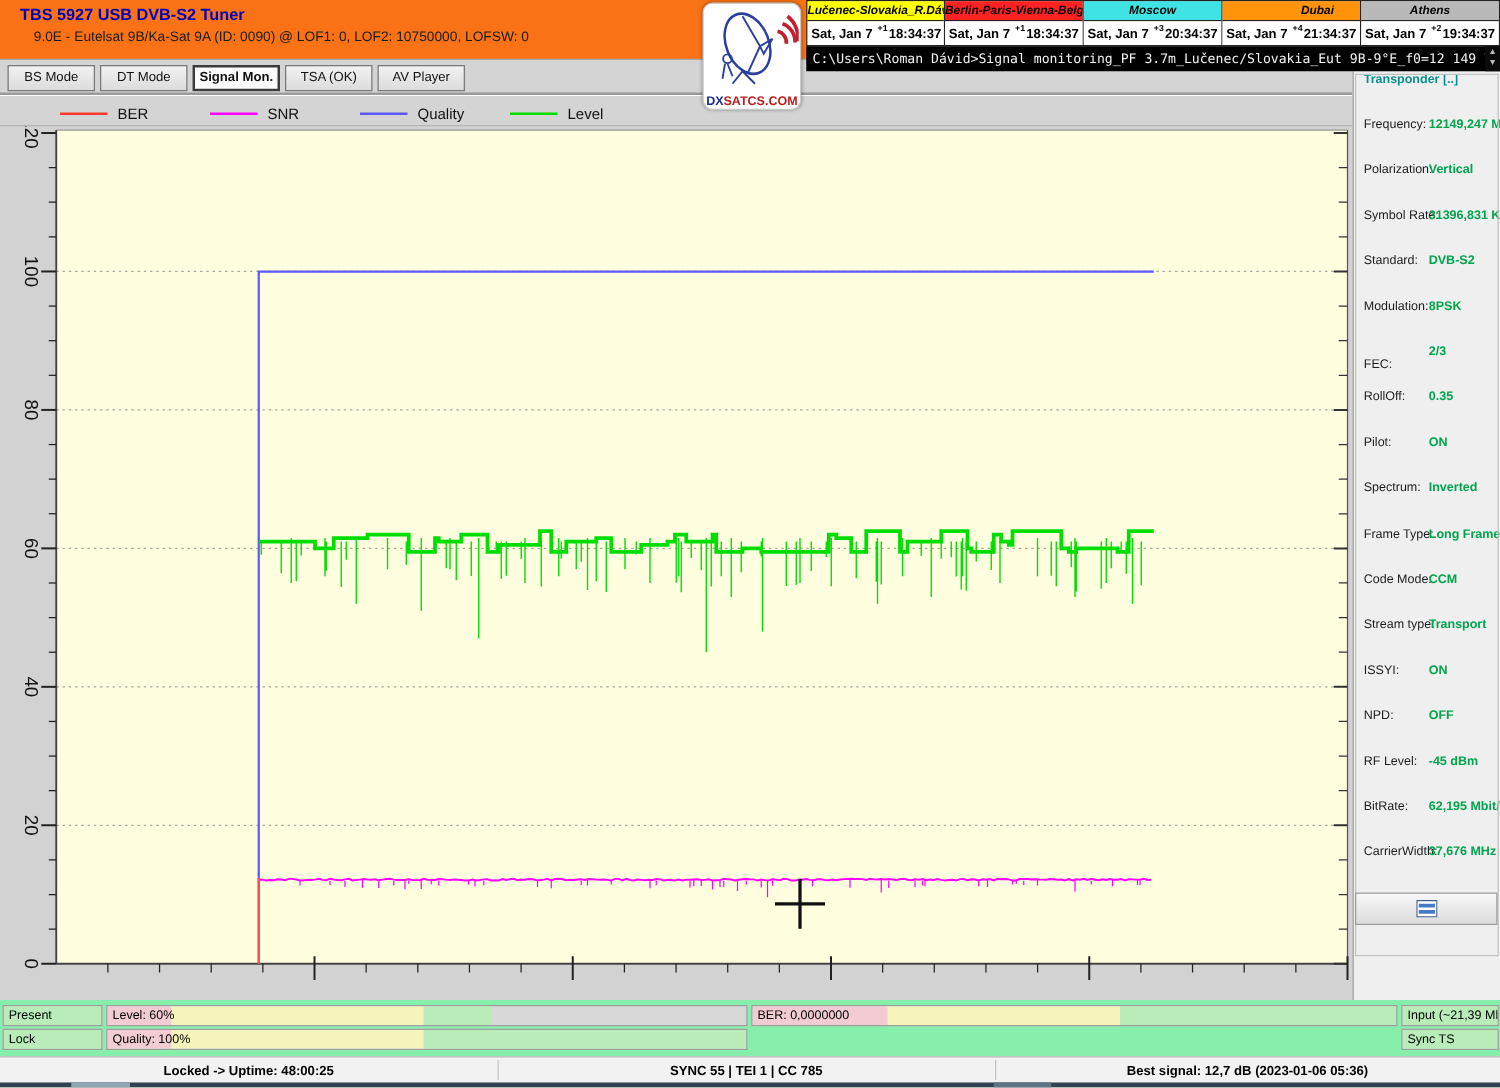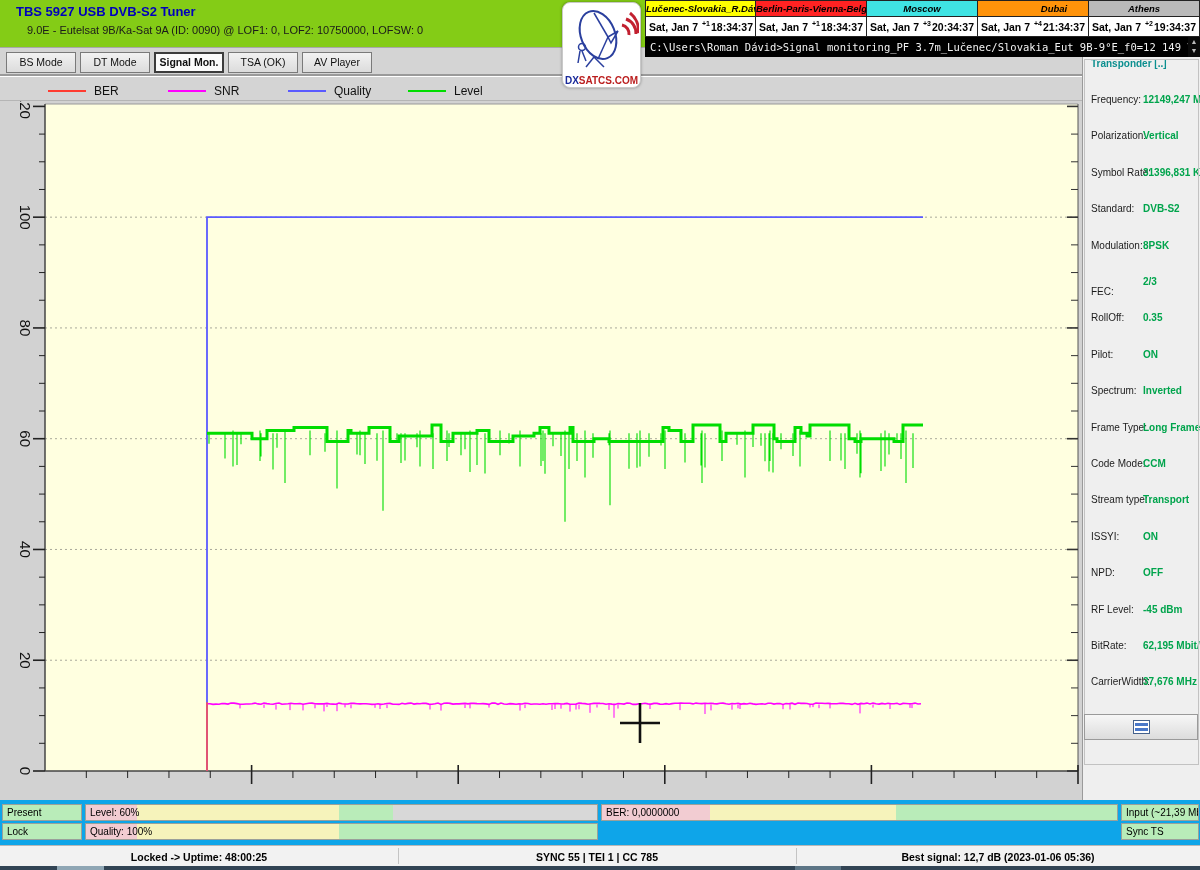--- a/index.html
+++ b/index.html
@@ -1,21 +1,21 @@
 <!DOCTYPE html>
 <html><head>
 <meta charset="utf-8">
 <style>
   html,body{margin:0;padding:0;}
   body{width:1200px;height:870px;position:relative;overflow:hidden;
        background:#d4d4d4;font-family:"Liberation Sans",sans-serif;color:#111;}
   .abs{position:absolute;}
 
   
-  #header-panel{left:0;top:0;width:648px;height:47px;background:#84cc16;border-bottom:1px solid #a8a8a8;}
+  #header-panel{left:0;top:0;width:648px;height:47px;background:#f97316;border-bottom:1px solid #a8a8a8;}
   #window-title{left:16px;top:4px;font-size:13px;font-weight:bold;color:#0000bb;}
   #window-subtitle{left:27px;top:24px;font-size:11px;color:#1a1a1a;}
 
   
   #logo{left:562px;top:2px;width:77px;height:84px;background:#ffffff;border-radius:8px;
         border:1px solid #c9c9c9;box-shadow:0 0 3px rgba(0,0,0,.35);z-index:70;text-align:center;}
   #logo .brand{font-size:10px;font-weight:bold;letter-spacing:0;}
   #logo .dx{color:#1a2a9a;} #logo .rest{color:#bb1f1f;}
 
   
@@ -55,21 +55,21 @@
   #sidebar-frame{left:1084px;top:59px;width:113px;height:704px;border:1px solid #c2c2c2;}
   .sb-label{left:8px;font-size:10px;color:#1c1c1c;white-space:nowrap;}
   .sb-value{left:60px;font-size:10px;font-weight:bold;color:#00a44c;white-space:nowrap;}
   #sidebar-title{left:8px;top:1px;font-size:10px;font-weight:bold;color:#0b8f8f;white-space:nowrap;}
   #mis-select{left:60px;top:-3px;width:48px;height:17px;background:#e8e8e8;border:1px solid #8a8a8a;
               box-sizing:border-box;font-size:10px;line-height:15px;padding:0 3px;display:flex;justify-content:space-between;}
   #capture-button{left:1084px;top:714px;width:114px;height:26px;background:linear-gradient(#f7f7f7,#dcdcdc);
                   border:1px solid #9a9a9a;box-sizing:border-box;display:flex;align-items:center;justify-content:center;}
 
   
-  #meter-area{left:0;top:800px;width:1200px;height:45px;background:#0ea5e9;}
+  #meter-area{left:0;top:800px;width:1200px;height:45px;background:#86efac;}
   .meter{position:absolute;height:17px;border:1px solid #9aa09a;box-sizing:border-box;background:#d8d8d8;overflow:hidden;}
   .meter .seg{position:absolute;top:0;bottom:0;}
   .meter .mlabel{position:absolute;left:4px;top:0;font-size:10px;line-height:15px;color:#000;white-space:nowrap;z-index:2;}
 
   
   #status-bar{left:0;top:845px;width:1200px;height:21px;background:#f2f2f2;border-top:1px solid #b8b8b8;box-sizing:border-box;}
   .status-section{position:absolute;top:0;height:21px;font-size:10.5px;font-weight:600;color:#000;
                   display:flex;align-items:center;justify-content:center;}
   .status-divider{position:absolute;top:2px;bottom:2px;width:1px;background:#c4c4c4;}
 

